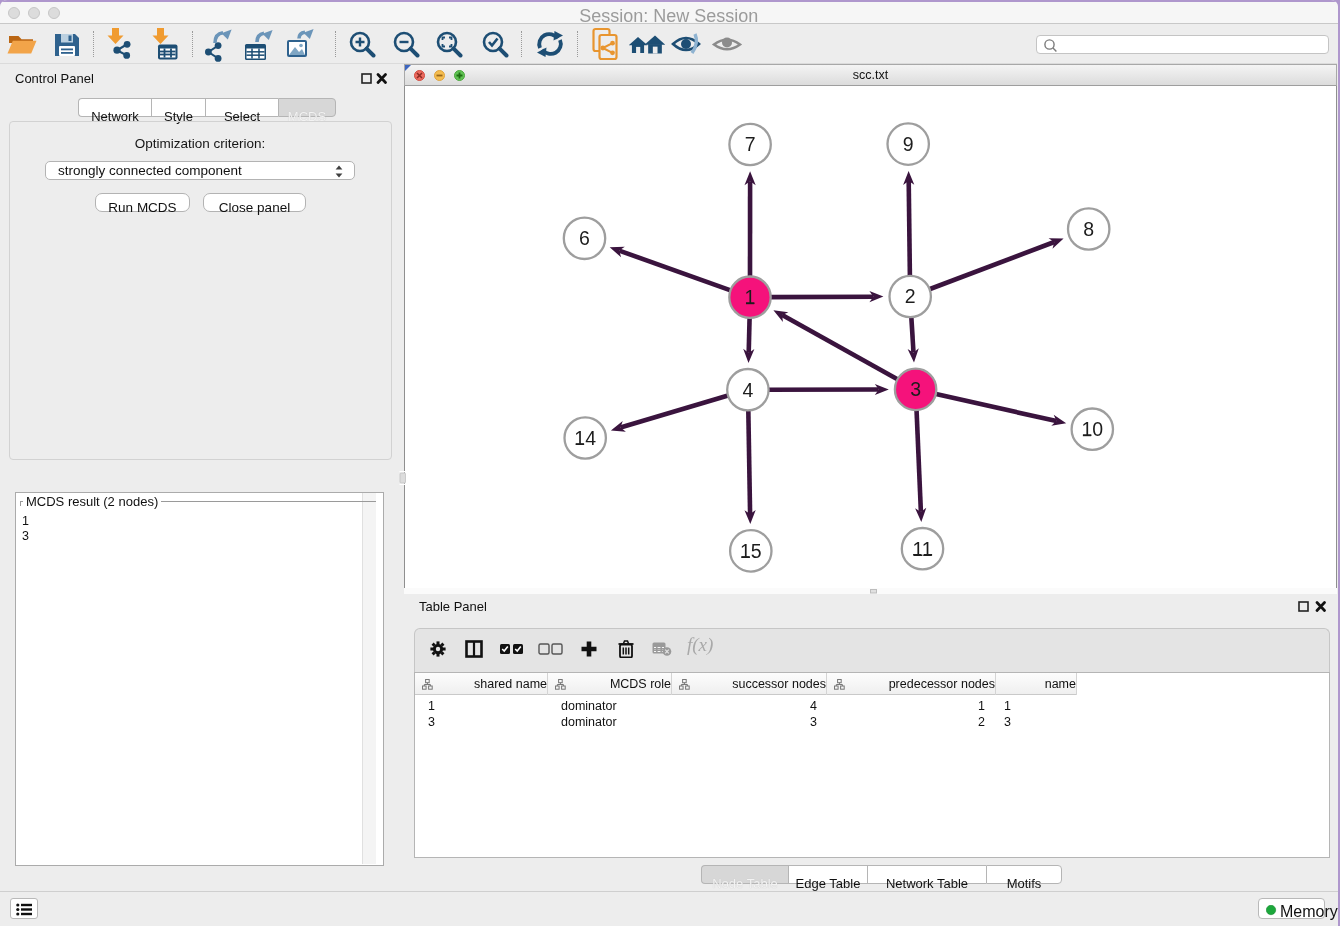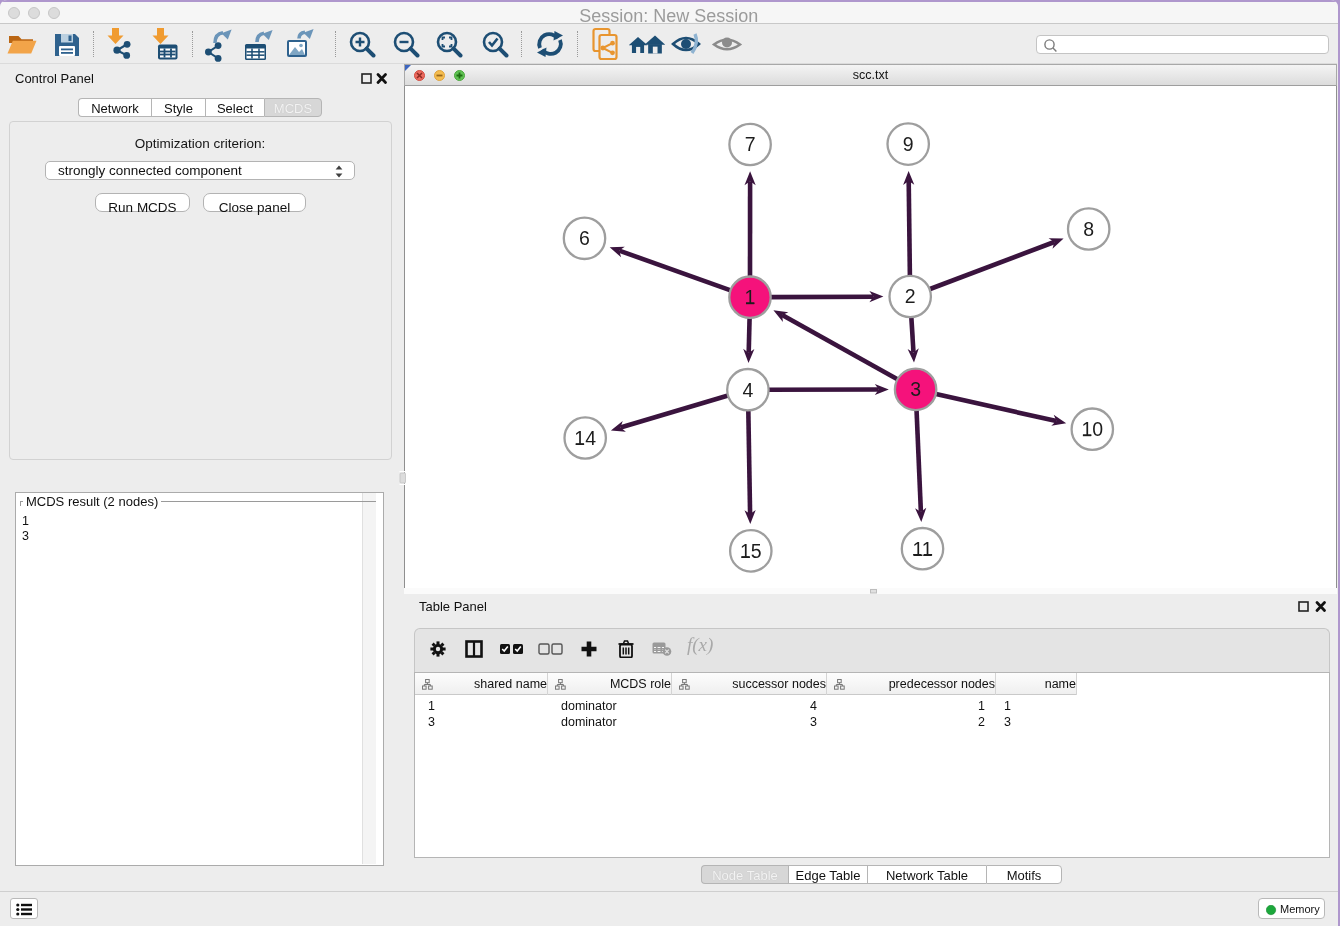--- a/index.html
+++ b/index.html
@@ -7,21 +7,21 @@
 #titlebar{position:absolute;left:0;top:1.5px;width:100%;height:22.5px;background:#F6F6F6;border-bottom:1px solid #C8C8C8}
 #titlebar .tl{position:absolute;top:5px;width:12px;height:12px;border-radius:50%;background:#DCDCDC;border:1px solid #C6C6C6}
 #title{position:absolute;top:4px;left:0;width:100%;text-align:center;font-size:18px;color:#9B9B9B}
 #toolbar{position:absolute;left:0;top:23.5px;width:100%;height:39px;background:#EDEDED}
 .tsep{position:absolute;top:7px;height:26px;width:0;border-left:1px dotted #9A9A9A}
 #search{position:absolute;left:1036px;top:11px;width:293px;height:19.5px;background:#fff;border:1px solid #C4C4C4;border-radius:4px}
 
 #cp-title{position:absolute;left:15px;top:71px;font-size:13px;color:#111}
 .winbtn{position:absolute;font-size:13px;color:#111}
 .tabbar{position:absolute;display:flex}
-.tab{font-size:13px;color:#111;background:#fff;border:1px solid #B5B5B5;border-right:none;text-align:center;padding-top:2px;height:19px}
+.tab{font-size:13px;color:#111;background:#fff;border:1px solid #B5B5B5;border-right:none;text-align:center;padding-top:10px;height:19px}
 .tab.sel{background:#D7D7D7;color:#F3F3F3;border-right:1px solid #B5B5B5;text-shadow:0 0 1px #BBB}
 #cp-content{position:absolute;left:9px;top:121px;width:383px;height:339px;border:1px solid #D2D2D2;border-radius:4px}
 #optlabel{position:absolute;left:0;top:136px;width:400px;text-align:center;font-size:13.5px;color:#151515}
 #dropdown{position:absolute;left:45px;top:161px;width:310px;height:19px;background:#fff;border:1px solid #B3B3B3;border-radius:5px;font-size:13.5px;color:#111;padding:0.5px 0 0 12px}
 .btn{position:absolute;background:#fff;border:1px solid #B3B3B3;border-radius:7px;font-size:13.5px;color:#111;text-align:center;height:19px;padding-top:6px}
 #mcdsbox{position:absolute;left:14.5px;top:492px;width:369px;height:373.5px;background:#fff;border:1px solid #ABABAB}
 #mcdsline{position:absolute;left:20px;top:500.5px;width:356px;height:5px;border-top:1px solid #9A9A9A;border-left:1px solid #9A9A9A}
 #mcdslab{position:absolute;left:23px;top:494px;font-size:13px;color:#111;background:#fff;padding:0 3px}
 #mcdsrows{position:absolute;left:22px;top:513.5px;font-size:12.5px;color:#111;line-height:15px}
 #mcdssb{position:absolute;left:362px;top:493px;width:14px;height:371px;background:#F4F4F4;border-left:1px solid #E0E0E0}
@@ -35,21 +35,21 @@
 #tp-title{position:absolute;left:419px;top:599px;font-size:13px;color:#111}
 #tp-toolbox{position:absolute;left:414px;top:628px;width:916px;height:43.5px;background:#E4E4E4;border:1px solid #C6C6C6;border-radius:6px 6px 0 0;border-bottom:none}
 #tp-table{position:absolute;left:414px;top:671.5px;width:915.5px;height:186px;background:#fff;border:1px solid #B5B5B5}
 #tp-header{position:absolute;left:0;top:0;width:662px;height:22.5px;background:linear-gradient(#FDFDFD,#EFEFEF);border-bottom:1px solid #C9C9C9;border-right:1px solid #C9C9C9}
 .hcell{position:absolute;top:0;height:22.5px;border-right:1px solid #D4D4D4;font-size:12.5px;color:#111;text-align:right;padding-top:4.5px}
 .hicon{position:absolute;left:7px;top:6.5px}
 .trow{position:absolute;font-size:12.5px;color:#111;height:16px}
 .tcell{position:absolute;top:0;white-space:nowrap}
 
 #statusbar{position:absolute;left:0;top:890.5px;width:100%;height:35px;background:#EDEDED;border-top:1px solid #CFCFCF}
-#memory{position:absolute;left:1258px;top:898px;width:67px;height:21px;background:#fff;border:1px solid #B9B9B9;border-radius:4px;font-size:11px;color:#111;padding:3.5px 0 0 21px}
+#memory{position:absolute;left:1258px;top:898px;width:67px;height:21px;background:#fff;border:1px solid #B9B9B9;border-radius:4px;font-size:16px;color:#111;padding:3.5px 0 0 21px}
 #listbtn{position:absolute;left:10px;top:898px;width:28px;height:21px;background:#fff;border:1px solid #B9B9B9;border-radius:3px}
 </style></head>
 <body>
 <div id="win">
     <div style="position:absolute;left:0;top:0;width:100%;height:1.6px;background:#AF97CD"></div>
   <div id="titlebar">
     <div class="tl" style="left:8px"></div>
     <div class="tl" style="left:27.5px"></div>
     <div class="tl" style="left:47.5px"></div>
     <div id="title">Session: New Session</div>
@@ -178,21 +178,21 @@
   <div style="position:absolute;left:0;top:62.5px;width:1337px;height:1px;background:#DBDBDB"></div>
 
   <div id="cp-title">Control Panel</div>
   <svg class="winbtn" width="26" height="12" style="left:361px;top:73px">
       <rect x="1" y="1" width="9" height="9" fill="none" stroke="#222" stroke-width="1.6"></rect>
       <path d="M17,1.5 L24.5,9.5 M24.5,1.5 L17,9.5" stroke="#111" stroke-width="2.7" stroke-linecap="round"></path>
     </svg>
   <div class="tabbar" style="left:78px;top:98px">
     <div class="tab" style="width:73px;border-radius:4px 0 0 4px">Network</div>
     <div class="tab" style="width:54px">Style</div>
-    <div class="tab" style="width:59px">Select</div>
+    <div class="tab" style="width:73px">Select</div>
     <div class="tab sel" style="width:58px;border-radius:0 4px 4px 0">MCDS</div>
   </div>
   <div id="cp-content"></div>
   <div id="dropdown">strongly connected component
     <svg width="10" height="14" style="position:absolute;right:10px;top:2.5px">
         <path d="M5,0.5 L8.4,4.5 L1.6,4.5 Z" fill="#3F3F3F"></path>
         <path d="M5,12.5 L8.4,8.5 L1.6,8.5 Z" fill="#3F3F3F"></path>
       </svg>
   </div>
   <div id="optlabel">Optimization criterion:</div>

